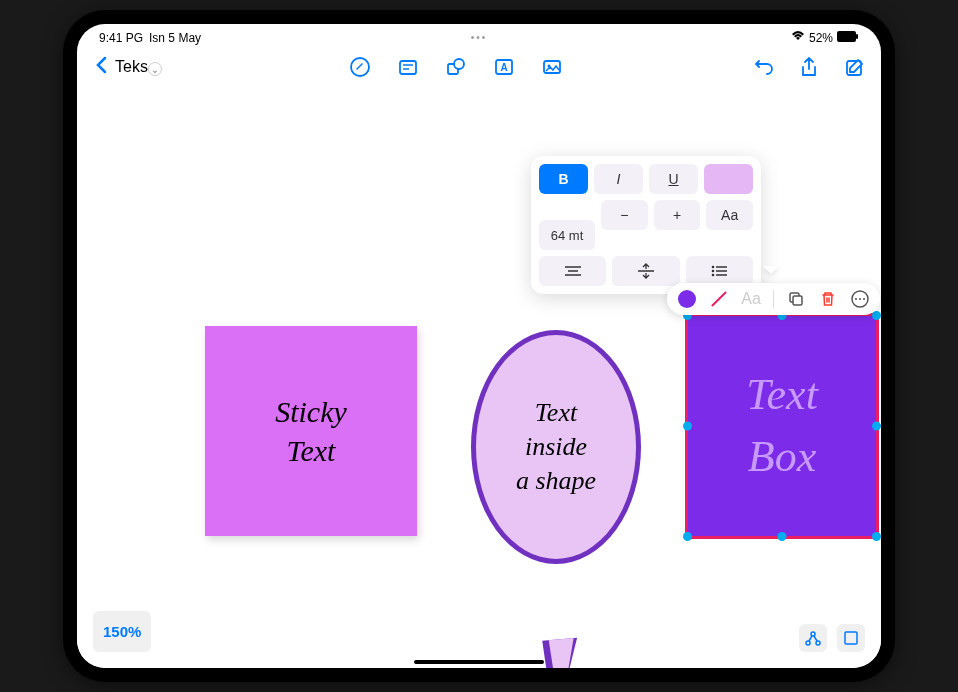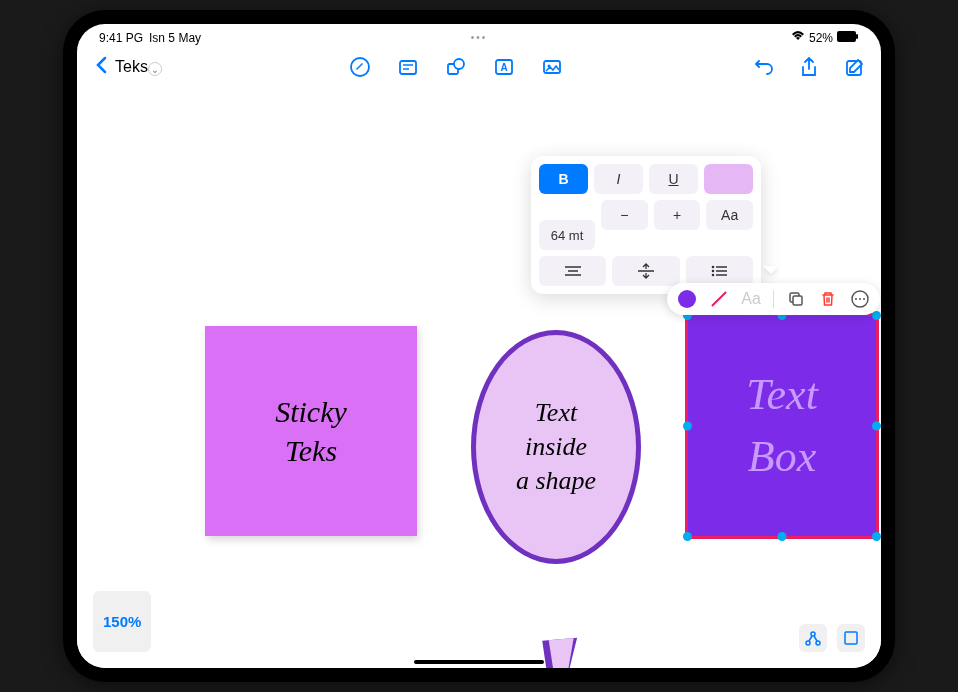--- a/index.html
+++ b/index.html
@@ -312,21 +312,21 @@
       transform: rotate(-45deg);
     }
     .zoom-label {
       position: absolute;
       bottom: 16px;
       left: 16px;
       color: #007aff;
       font-size: 15px;
       font-weight: 600;
       background: #f0f0f0;
-      padding: 22px 10px;
+      padding: 12px 10px;
       border-radius: 6px;
       cursor: pointer;
     }
     .bottom-right-controls {
       position: absolute;
       bottom: 16px;
       right: 16px;
       display: flex;
       gap: 10px;
     }
@@ -454,21 +454,21 @@
               <rect x="3" y="5" width="14" height="14" rx="2" stroke="#007aff" stroke-width="1.8" fill="none"></rect>
               <path d="M14 4 L18 8 L10 16 L6 16 L6 12 Z" stroke="#007aff" stroke-width="1.8" fill="#fff"></path>
             </svg>
         </span>
       </div>
     </div>
 
     <div class="canvas">
       <div class="sticky-note">
         <div class="sticky-note-text">Sticky
-Teks</div>
+Text</div>
       </div>
 
       <div class="speech-bubble">
         <div class="speech-bubble-text">Text
 inside
 a shape</div>
         <div class="speech-tail"></div>
       </div>
 
       <div class="text-box">

